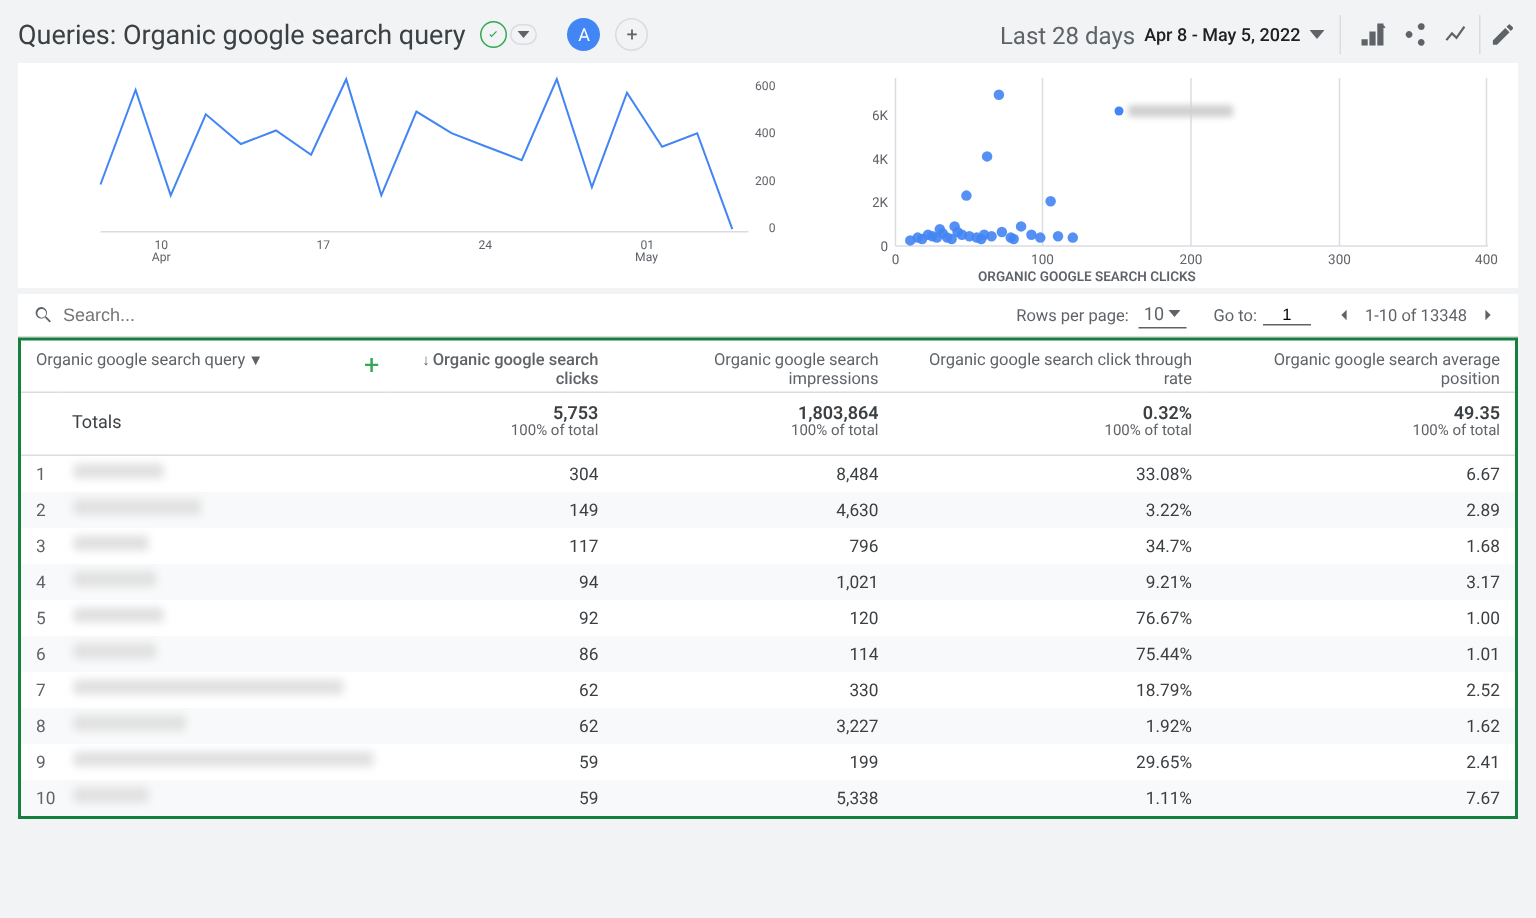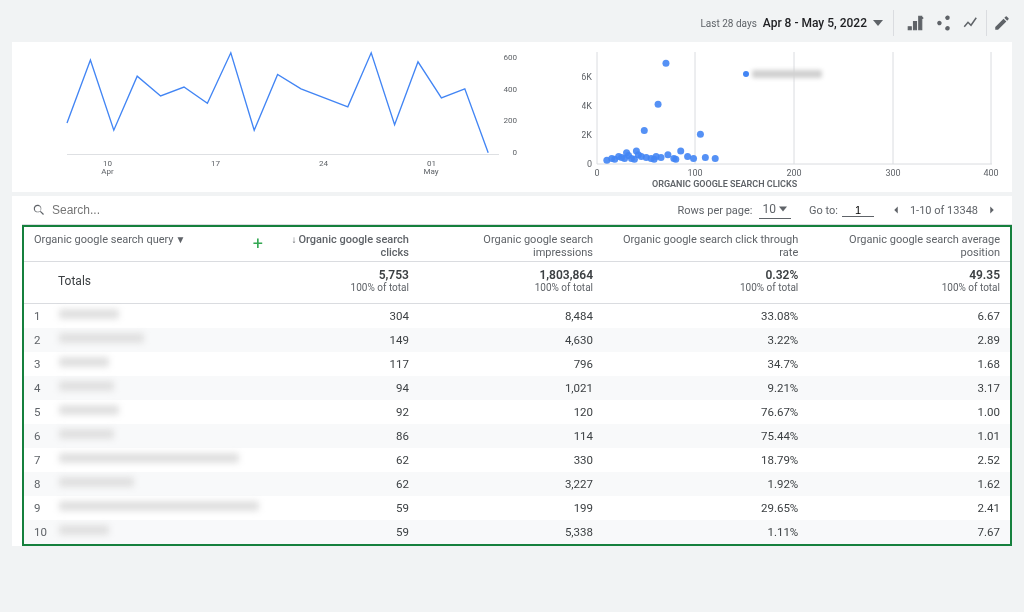--- a/index.html
+++ b/index.html
@@ -10,38 +10,38 @@
     .header { display: flex; align-items: center; padding: 10px 12px 4px 12px; }
     .header-left { display: flex; align-items: center; gap: 4px; }
     .page-title { font-size: 18px; font-weight: 400; color: #3c4043; }
     .badge-green { width: 18px; height: 18px; border-radius: 50%; border: 1px solid #34a853; display: inline-flex; align-items: center; justify-content: center; margin-left: 6px; cursor: pointer; }
     .badge-green svg { width: 10px; height: 10px; }
     .badge-drop { margin-left:-2px; cursor:pointer; padding:2px 4px; border:1px solid #dadce0; border-radius:10px; display:inline-flex;align-items:center;justify-content:center;}
     .badge-a { width: 22px; height: 22px; border-radius: 50%; background: #4285f4; color:#fff; font-size:12px; display:inline-flex;align-items:center;justify-content:center; margin-left: 16px; }
     .badge-plus { width: 22px; height: 22px; border-radius: 50%; border:1px solid #dadce0; display:inline-flex;align-items:center;justify-content:center; margin-left:6px; cursor:pointer; color:#5f6368;}
     .header-spacer { flex:1; }
     .date-block { display:flex; align-items:center; gap:6px; margin-right:10px; cursor:pointer;}
-    .date-label { font-size: 10px; color:#5f6368; }
+    .date-label { font-size: 16px; color:#5f6368; }
     .date-range { font-size: 12px; color:#202124; font-weight:500;}
     .header-icons { display:flex; gap:2px; border-left:1px solid #dadce0; padding-left:8px; }
     .header-icon-btn { width:26px; height:26px; display:inline-flex;align-items:center;justify-content:center; cursor:pointer; color:#5f6368; }
     .header-icon-btn svg { width:18px; height:18px; }
     
     
     .charts-row { display:flex; margin: 2px 12px 4px 12px; gap:20px; background:#fff; padding: 0 10px; }
     .chart-line { flex:1; height:135px; position:relative; }
     .chart-scatter { width:420px; height:150px; position:relative; }
     .axis-txt { font-size:9px; fill:#5f6368; }
     .line-path { fill:none; stroke:#4285f4; stroke-width:1.5; }
     .axis-line { stroke:#dadce0; stroke-width:1; }
     .axis-title { font-size:9px; fill:#5f6368; font-weight:600;}
     .scatter-dot { fill:#4285f4; opacity:0.9;}
     
     
-    .table-container { margin: 0 12px 8px 12px; background:#fff;padding-left:10px; }
+    .table-container { margin: 0 12px 8px 12px; background:#fff; }
     .search-row { display:flex; align-items:center; padding: 4px 10px; border-bottom:1px solid #dadce0; font-size:12px; color:#5f6368; }
     .search-icon { width:14px; height:14px; margin-right:6px; }
     .search-input { border:none; outline:none; flex:1; font-size:12px; color:#3c4043;}
     .rpp-label { margin-left:auto; font-size:11px;}
     .rpp-val { border-bottom:1px solid #5f6368; padding:0 4px 2px 4px; margin:0 2px 0 6px; min-width:20px; display:inline-block; text-align:left; cursor:pointer;}
     .goto-label { margin-left:16px; font-size:11px;}
     .goto-input { width:32px; border:none; border-bottom:1px solid #5f6368; text-align:center; margin-left:4px; font-size:11px; outline:none;}
     .nav-chevron { width:20px; height:20px; display:inline-flex;align-items:center;justify-content:center; cursor:pointer; color:#5f6368;}
     .paging-txt { margin:0 4px; font-size:11px;}
     
@@ -61,20 +61,35 @@
     tr.datarow td { padding:5px 10px; text-align:right; font-size:11.5px;}
     tr.datarow:nth-child(odd) td { background:#f8f9fa;}
     tr.datarow td.idx { text-align:left; width:20px; color:#5f6368; padding-right:2px;}
     tr.datarow td.qcell { text-align:left;}
     .blur { color:transparent; background:#e0e0e0; border-radius:2px; filter:blur(3px); display:inline-block; height:10px;}
   </style>
 </head>
 <body>
 
 <div class="header white-panel" style="background:transparent;">
+  <div class="header-left">
+    <span class="page-title">Queries: Organic google search query</span>
+    <span class="badge-green">
+      <svg viewBox="0 0 24 24">
+          <path fill="#34a853" d="M9 16.2l-3.5-3.5 1.4-1.4L9 13.4l7.1-7.1 1.4 1.4z"></path>
+        </svg>
+    </span>
+    <span class="badge-drop">
+      <svg width="8" height="8" viewBox="0 0 10 10">
+          <path fill="#5f6368" d="M0 2 L10 2 L5 8 Z"></path>
+        </svg>
+    </span>
+    <span class="badge-a">A</span>
+    <span class="badge-plus">+</span>
+  </div>
   <div class="header-spacer"></div>
   <div class="date-block">
     <span class="date-label">Last 28 days</span>
     <span class="date-range">Apr 8 - May 5, 2022</span>
     <svg width="10" height="10" viewBox="0 0 10 10">
         <path fill="#5f6368" d="M0 2 L10 2 L5 8 Z"></path>
       </svg>
   </div>
   <div class="header-icons">
     <span class="header-icon-btn">

